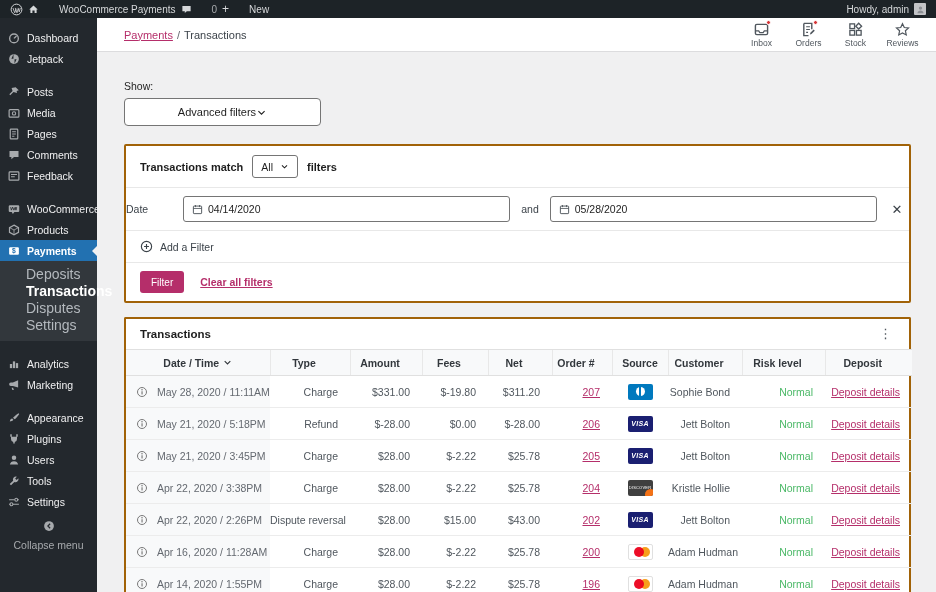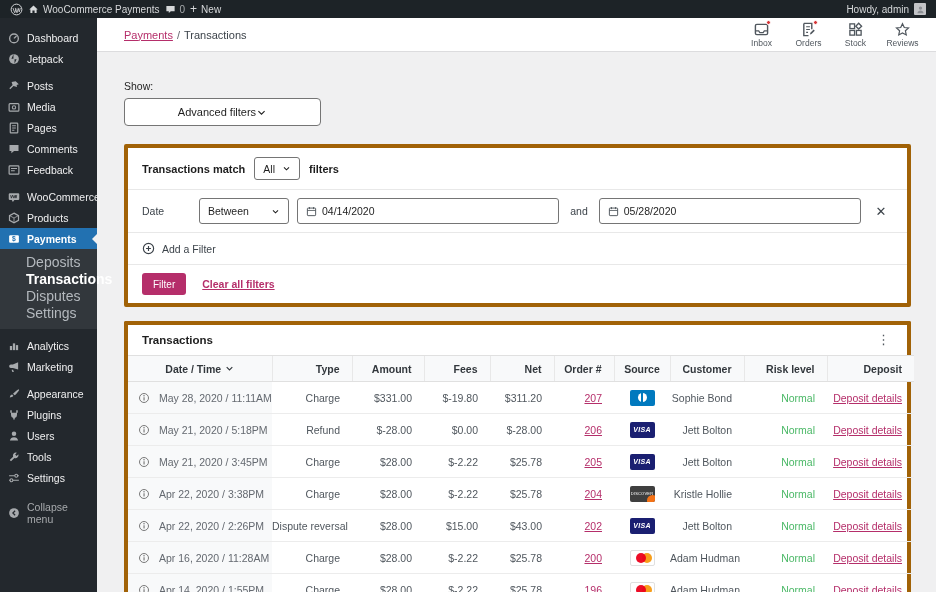--- a/index.html
+++ b/index.html
@@ -4,40 +4,40 @@
 <style>
   html,body{margin:0;padding:0;width:936px;height:592px;overflow:hidden;
     background:#f0f0f1;font-family:"Liberation Sans",sans-serif;
     -webkit-font-smoothing:antialiased;}
   *{box-sizing:border-box;}
   .icn{display:block;flex:none;}
 
   
   .admin-bar{height:18px;background:#1d2327;color:#d6d8da;display:flex;align-items:center;
     padding:0 10px;font-size:10px;gap:5px;position:relative;z-index:5;}
-  .ab-item{display:flex;align-items:center;gap:4px;color:#d6d8da;cursor:pointer;white-space:nowrap;}
+  .ab-item{display:flex;align-items:center;gap:20px;color:#d6d8da;cursor:pointer;white-space:nowrap;}
   .ab-count{color:#a7aaad;}
   .ab-right{margin-left:auto;display:flex;align-items:center;gap:5px;}
   .avatar{width:12px;height:12px;background:#c3c4c7;border-radius:1px;display:flex;align-items:center;justify-content:center;}
 
   
   .layout{display:flex;height:574px;}
   .sidebar{width:97px;background:#23282d;color:#f0f0f1;padding-top:9px;flex:none;}
   .menu-item{display:flex;align-items:center;gap:7px;padding:0 8px;height:21px;
     font-size:10.5px;color:#f0f0f1;cursor:pointer;position:relative;}
   .menu-item .icn{color:#a7aaad;}
-  .menu-item.gap{margin-top:6px;}
+  .menu-item.gap{margin-top:12px;}
   .menu-item.active{background:#2271b1;color:#fff;font-weight:bold;}
   .menu-item.active .icn{color:#fff;}
   .menu-item.active::after{content:"";position:absolute;right:0;top:50%;margin-top:-5px;
     border:5px solid transparent;border-right-color:#f0f0f1;}
   .submenu{background:#32373c;padding:5px 0 7px;}
   .sub-item{padding:3px 8px 3px 26px;font-size:14px;color:#b4b9be;cursor:pointer;line-height:11px;}
   .sub-item.active{color:#fff;font-weight:bold;}
-  .collapse{margin-top:14px;color:#a7aaad;}
+  .collapse{margin-top:8px;color:#a7aaad;flex-direction:column;}
 
   .main{flex:1;display:flex;flex-direction:column;min-width:0;}
 
   
   .content-header{background:#fff;height:34px;border-bottom:1px solid #dcdcde;flex:none;
     display:flex;align-items:center;justify-content:space-between;padding:0 10px 0 27px;}
   .breadcrumb{font-size:11px;display:flex;align-items:center;}
   .crumb-link{color:#b52e6a;text-decoration:underline;cursor:pointer;}
   .crumb-sep{color:#646970;margin:0 4px;}
   .crumb-current{color:#3c434a;}
@@ -47,28 +47,28 @@
   .badge-dot{position:absolute;top:-1px;right:14px;width:5px;height:5px;border-radius:50%;
     background:#d63638;border:1px solid #fff;}
 
   
   .content{padding:28px 25px 0 27px;}
   .show-label{font-size:10.5px;color:#1e1e1e;margin-bottom:6px;}
   .show-select{width:197px;height:28px;border:1px solid #757575;border-radius:4px;background:#fff;
     display:flex;align-items:center;justify-content:center;padding:0 10px;
     font-size:11px;color:#1e1e1e;cursor:pointer;}
 
-  .card{background:#fff;border:4px solid #a16207;border-radius:2px;}
+  .card{background:#fff;border:2px solid #a16207;border-radius:2px;}
   .filter-card{margin-top:18px;}
   .match-row{display:flex;align-items:center;gap:9px;padding:9px 14px;border-bottom:1px solid #e8e8e8;
     font-size:11px;font-weight:bold;color:#1e1e1e;}
   .mini-select{height:23px;border:1px solid #757575;border-radius:3px;background:#fff;
     display:flex;align-items:center;gap:7px;padding:0 8px;font-size:10.5px;font-weight:normal;
     color:#1e1e1e;cursor:pointer;}
-  .date-row{display:flex;align-items:center;padding:8px 14px;border-bottom:1px solid #e8e8e8;
+  .date-row{display:flex;align-items:center;padding:8px 0;border-bottom:1px solid #e8e8e8;
     font-size:10.5px;color:#3c434a;gap:8px;}
   .date-label{width:49px;flex:none;}
   .rule-select{width:90px;height:26px;justify-content:space-between;}
   .date-input{flex:1;height:26px;border:1px solid #757575;border-radius:3px;background:#fff;
     display:flex;align-items:center;gap:5px;padding:0 8px;}
   .date-input input{border:none;outline:none;padding:0;width:100%;font-size:10.5px;
     color:#1e1e1e;font-family:inherit;background:transparent;}
   .and-label{padding:0 3px;flex:none;}
   .remove-btn{width:24px;text-align:center;font-size:13px;color:#3c434a;cursor:pointer;flex:none;line-height:1;}
   .add-row{display:flex;align-items:center;gap:7px;padding:9px 14px;border-bottom:1px solid #e8e8e8;
@@ -79,21 +79,21 @@
   .clear-link{color:#b52e6a;font-size:10.5px;font-weight:bold;text-decoration:underline;cursor:pointer;}
 
   
   .tx-card{margin-top:14px;border-bottom:none;border-radius:2px 2px 0 0;}
   .tx-header{display:flex;justify-content:space-between;align-items:center;padding:7px 14px;height:30px;}
   .tx-title{font-size:11.5px;font-weight:bold;color:#1e1e1e;}
   .kebab{font-size:13px;color:#50575e;line-height:10px;cursor:pointer;padding:0 3px;}
   table{width:100%;border-collapse:collapse;table-layout:fixed;font-size:10.5px;}
   thead th{background:#f8f9fa;border-top:1px solid #e0e0e0;border-bottom:1px solid #e0e0e0;
     border-left:1px solid #e8e8e8;height:26px;font-weight:bold;color:#32373c;
-    padding:0 12px 0 0;text-align:right;white-space:nowrap;overflow:hidden;}
+    padding:0 12px 0 0;text-align:center;white-space:nowrap;overflow:hidden;}
   thead th:first-child{border-left:none;text-align:center;padding:0;cursor:pointer;margin-top:8px;}
   thead th.src-col{text-align:center;padding:0;}
   .sort-wrap{display:inline-flex;align-items:center;gap:4px;}
   tbody td{height:32px;border-bottom:1px solid #ececec;color:#50575e;
     text-align:right;padding:0 12px 0 0;white-space:nowrap;overflow:hidden;}
   td.datecell{background:#f8f9fa;text-align:left;padding:0 0 0 10px;}
   .datecell-inner{display:flex;align-items:center;gap:9px;color:#646970;}
   td.src-col{text-align:center;padding:0;}
   .order-link,.deposit-link{color:#b52e6a;text-decoration:underline;cursor:pointer;}
   .risk{color:#4ab866;}
@@ -350,26 +350,20 @@
           <span class="mini-select">
             <span>All</span>
             <svg class="icn" width="9" height="9" viewBox="0 0 16 16">
                 <path d="M3.5 6l4.5 4.5L12.5 6" fill="none" stroke="#1e1e1e" stroke-width="1.8"></path>
               </svg>
           </span>
           <span>filters</span>
         </div>
         <div class="date-row">
           <span class="date-label">Date</span>
-          <span class="mini-select rule-select">
-            <span>Between</span>
-            <svg class="icn" width="9" height="9" viewBox="0 0 16 16">
-                <path d="M3.5 6l4.5 4.5L12.5 6" fill="none" stroke="#1e1e1e" stroke-width="1.8"></path>
-              </svg>
-          </span>
           <span class="date-input">
             <svg class="icn" width="11" height="11" viewBox="0 0 16 16">
                 <rect x="2" y="3" width="12" height="11" rx="1" fill="none" stroke="#50575e" stroke-width="1.4"></rect>
                 <path d="M2 6.5h12" stroke="#50575e" stroke-width="1.2"></path>
                 <path d="M5 1.5v3M11 1.5v3" stroke="#50575e" stroke-width="1.4"></path>
               </svg>
             <input value="04/14/2020" style="">
           </span>
           <span class="and-label">and</span>
           <span class="date-input">

